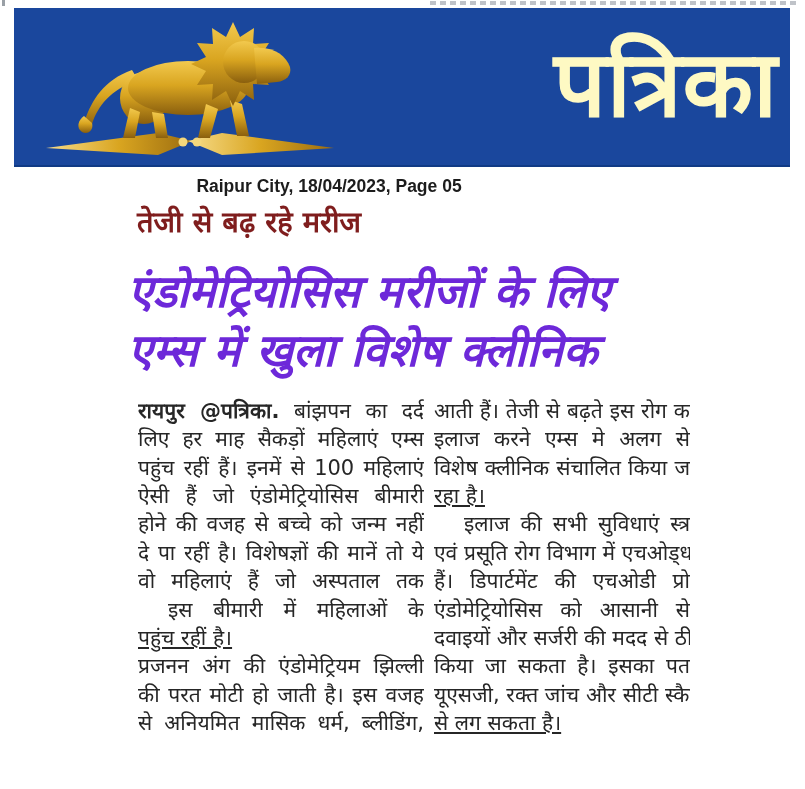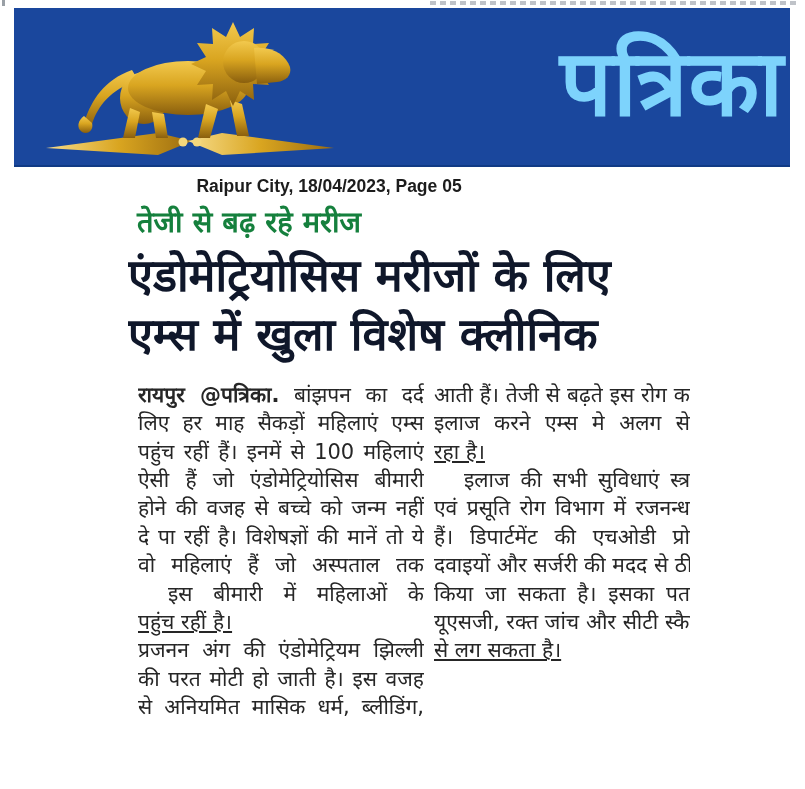--- a/index.html
+++ b/index.html
@@ -25,50 +25,50 @@
   
   .banner {
     position: absolute; left: 14px; top: 8px; width: 776px; height: 157px;
     background: #1a479d;
     border-bottom: 2px solid #10securty;
     border-bottom: 2px solid #103a85;
     overflow: hidden;
   }
   .banner .lion-wrap { position: absolute; left: 26px; top: 4px; }
   .banner .logo-text {
-    position: absolute; right: 6px; top: 50%; transform: translateY(-53%);
-    color: #7dd3fc; font-weight: bold;
-    font-family: Liberation Serif, serif;
+    position: absolute; right: 12px; top: 50%; transform: translateY(-53%);
+    color: #fef9c3; font-weight: bold;
+    font-family: Liberation Sans, sans-serif;
     font-size: 92px; line-height: 1; letter-spacing: 1px; white-space: nowrap;
   }
 
   
   .dateline {
     position: absolute; top: 176px; left: 0; width: 658px;
     text-align: center;
     font-family: "Liberation Sans", sans-serif;
     font-weight: bold; font-size: 17.5px; color: #1c1c1c;
   }
 
   
   .article { position: absolute; left: 128px; top: 204px; width: 562px; overflow: hidden; }
 
   .kicker {
     padding-left: 9px;
-    color: #15803d; font-weight: bold; font-size: 29px; line-height: 1.3;
+    color: #7f1d1d; font-weight: bold; font-size: 29px; line-height: 1.3;
     white-space: nowrap;
   }
 
   .headline {
-    margin-top: 4px;
-    color: #0f172a; font-weight: bold; font-size: 45px; line-height: 59px;
-    white-space: nowrap; overflow: hidden;
+    margin-top: 20px;
+    color: #6d28d9; font-weight: bold; font-size: 45px; line-height: 59px;
+    white-space: nowrap; overflow: hidden; font-style: italic;
   }
 
-  .body-cols { display: flex; margin-top: 17px; padding-left: 10px; }
+  .body-cols { display: flex; margin-top: 17px; padding-left: 10px; align-items: center; }
   .col { overflow: hidden; }
   .col-left  { width: 286px; margin-right: 10px; }
   .col-right { width: 256px; }
 
   .bline {
     font-size: 21px; line-height: 28.4px; color: #262626;
     white-space: nowrap; overflow: hidden;
     text-align: justify; text-align-last: justify;
   }
   .bline.short  { text-align-last: left; text-decoration: underline; }
@@ -148,24 +148,26 @@
       <div class="bline indent">इस बीमारी में महिलाओं के</div>
       <div class="bline short">पहुंच रहीं है।</div>
       <div class="bline">प्रजनन अंग की एंडोमेट्रियम झिल्ली</div>
       <div class="bline">की परत मोटी हो जाती है। इस वजह</div>
       <div class="bline">से अनियमित मासिक धर्म, ब्लीडिंग,</div>
     </div>
 
     <div class="col col-right">
       <div class="bline">आती हैं। तेजी से बढ़ते इस रोग क</div>
       <div class="bline">इलाज करने एम्स मे अलग से</div>
+      <div class="bline">विशेष क्लीनिक संचालित किया ज</div>
       <div class="bline short">रहा है।</div>
       <div class="bline indent">इलाज की सभी सुविधाएं स्त्र</div>
-      <div class="bline">एवं प्रसूति रोग विभाग में रजनन्ध</div>
+      <div class="bline">एवं प्रसूति रोग विभाग में एचओड्ध</div>
       <div class="bline">हैं। डिपार्टमेंट की एचओडी प्रो</div>
+      <div class="bline">एंडोमेट्रियोसिस को आसानी से</div>
       <div class="bline">दवाइयों और सर्जरी की मदद से ठीक</div>
       <div class="bline">किया जा सकता है। इसका पत</div>
       <div class="bline">यूएसजी, रक्त जांच और सीटी स्कैन</div>
       <div class="bline short">से लग सकता है।</div>
     </div>
 
   </div>
 </div>
 
 </body></html>

